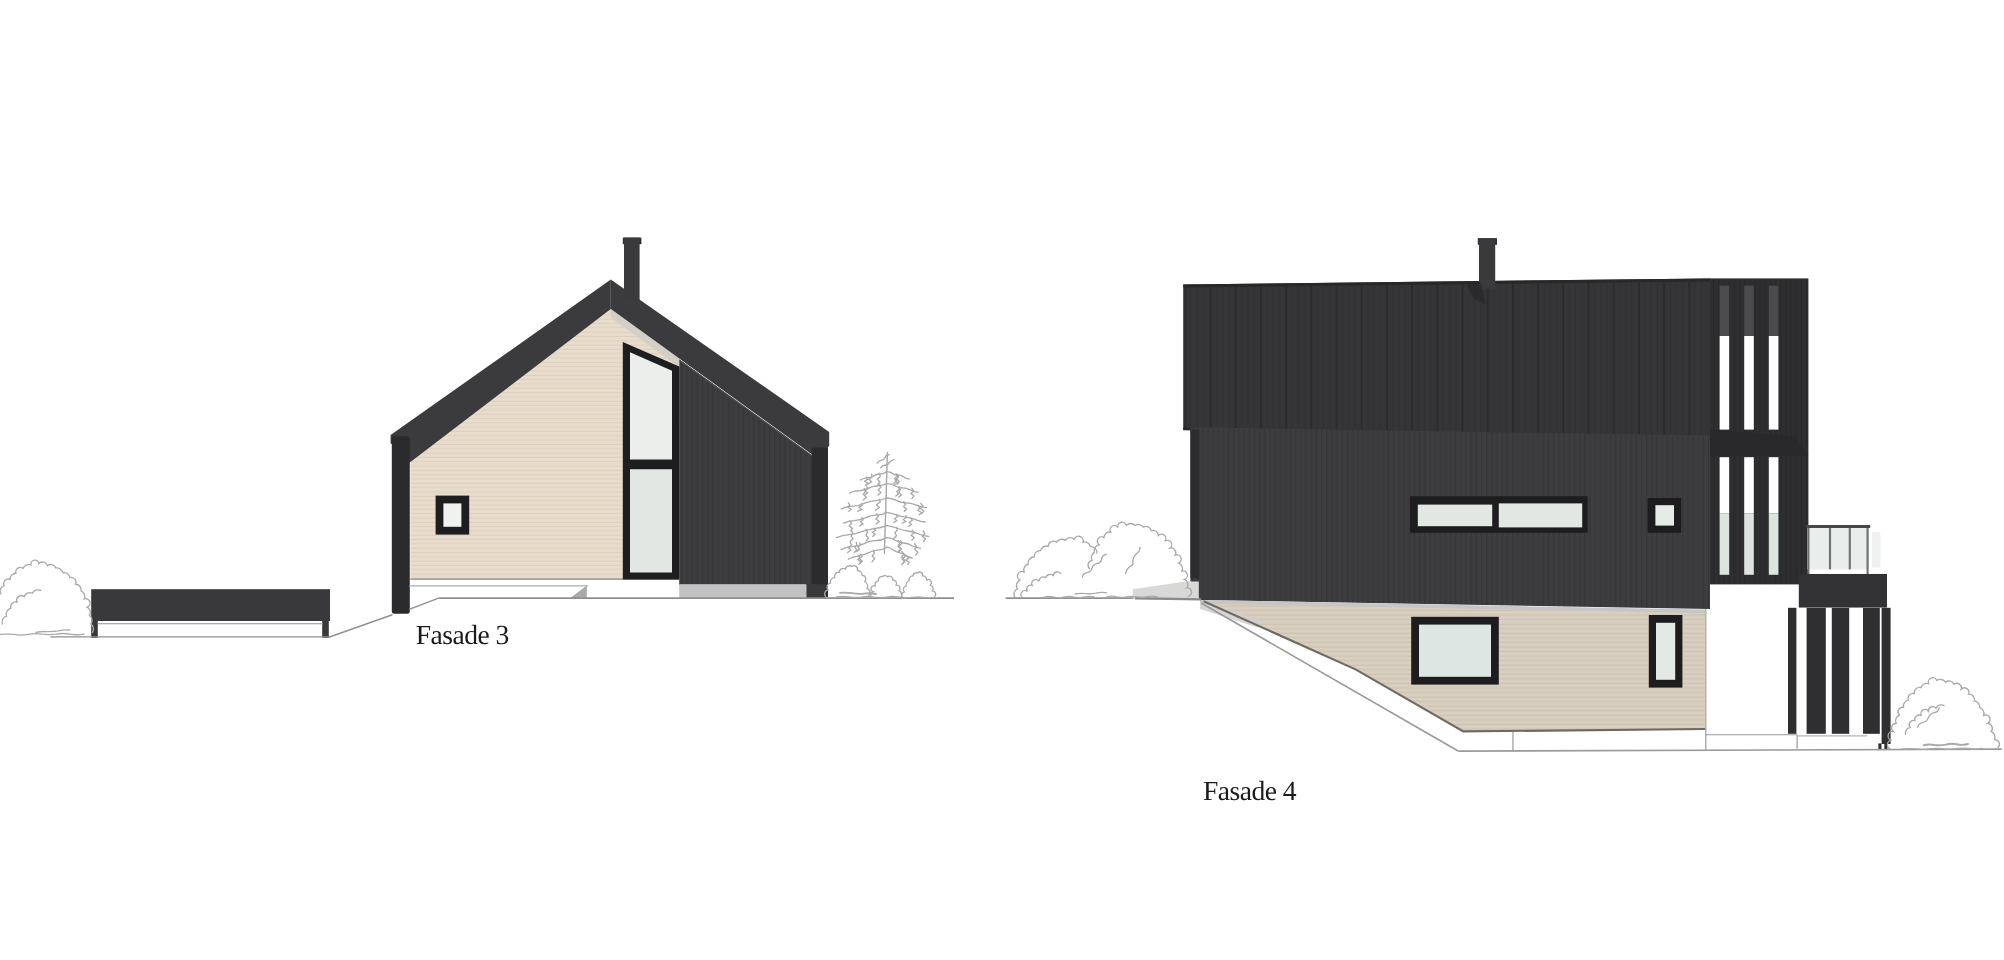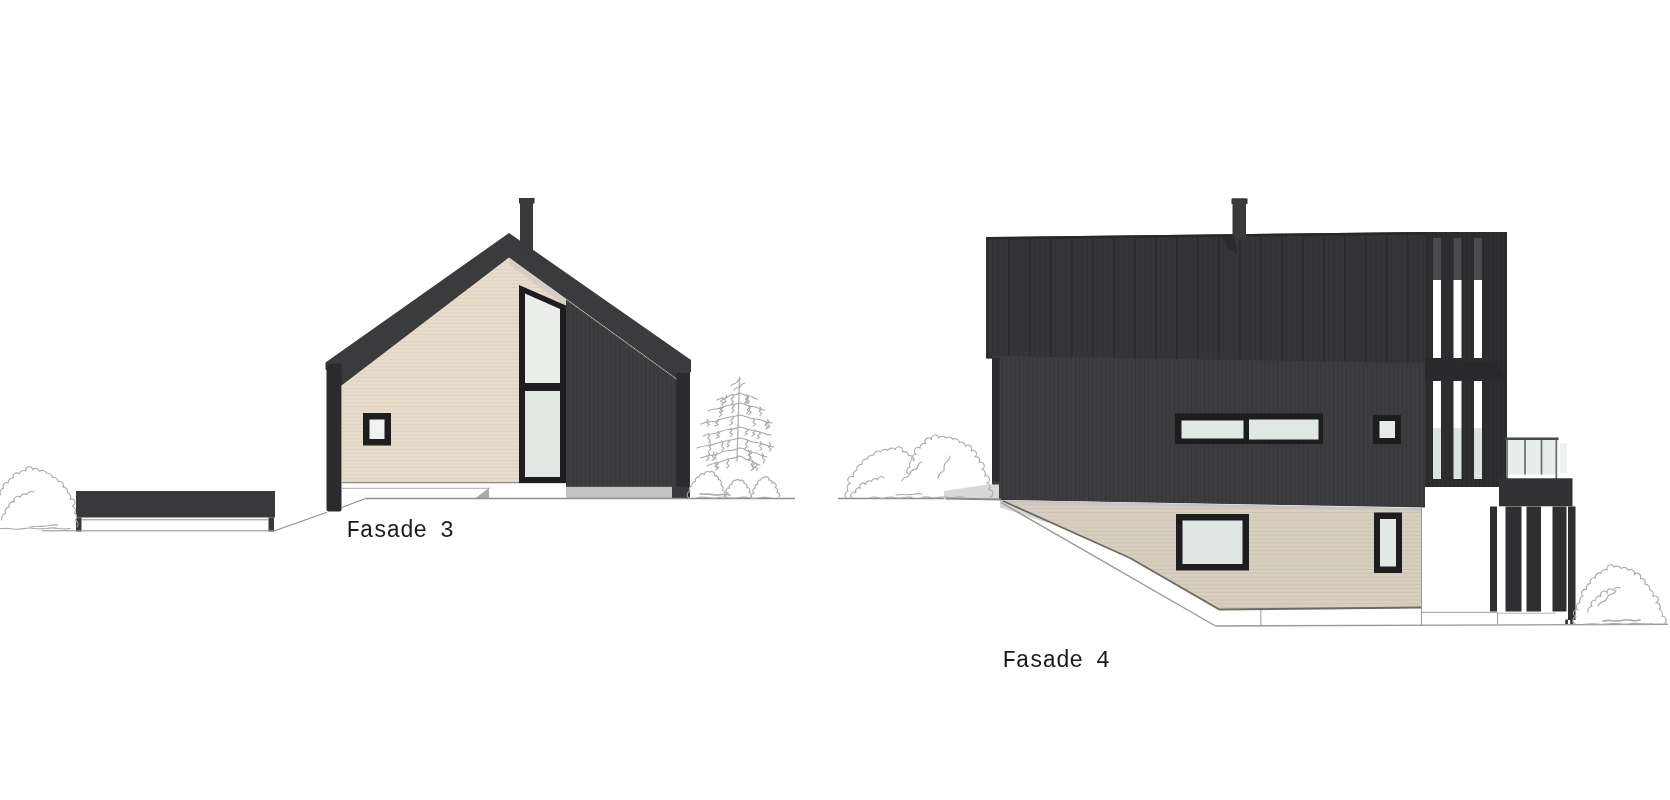--- a/index.html
+++ b/index.html
@@ -1,17 +1,17 @@
 <!DOCTYPE html>
 <html><head>
 <meta charset="utf-8">
 <style>
   html,body{margin:0;padding:0;background:#ffffff;}
   #page{width:1670px;height:800px;position:relative;overflow:hidden;background:#ffffff;
-        font-family:Liberation Mono, monospace;}
+        font-family:Liberation Serif, serif;}
   svg{position:absolute;left:0;top:0;}
 </style>
 </head>
 <body>
 <div id="page">
 <svg width="1670" height="800" viewBox="0 0 1670 800">
 <defs>
   <pattern id="sid" width="12" height="3.6" patternUnits="userSpaceOnUse">
     <rect width="12" height="3.6" fill="#e8ddcc"></rect>
     <rect y="2.8" width="12" height="0.8" fill="#dccfbc"></rect>

